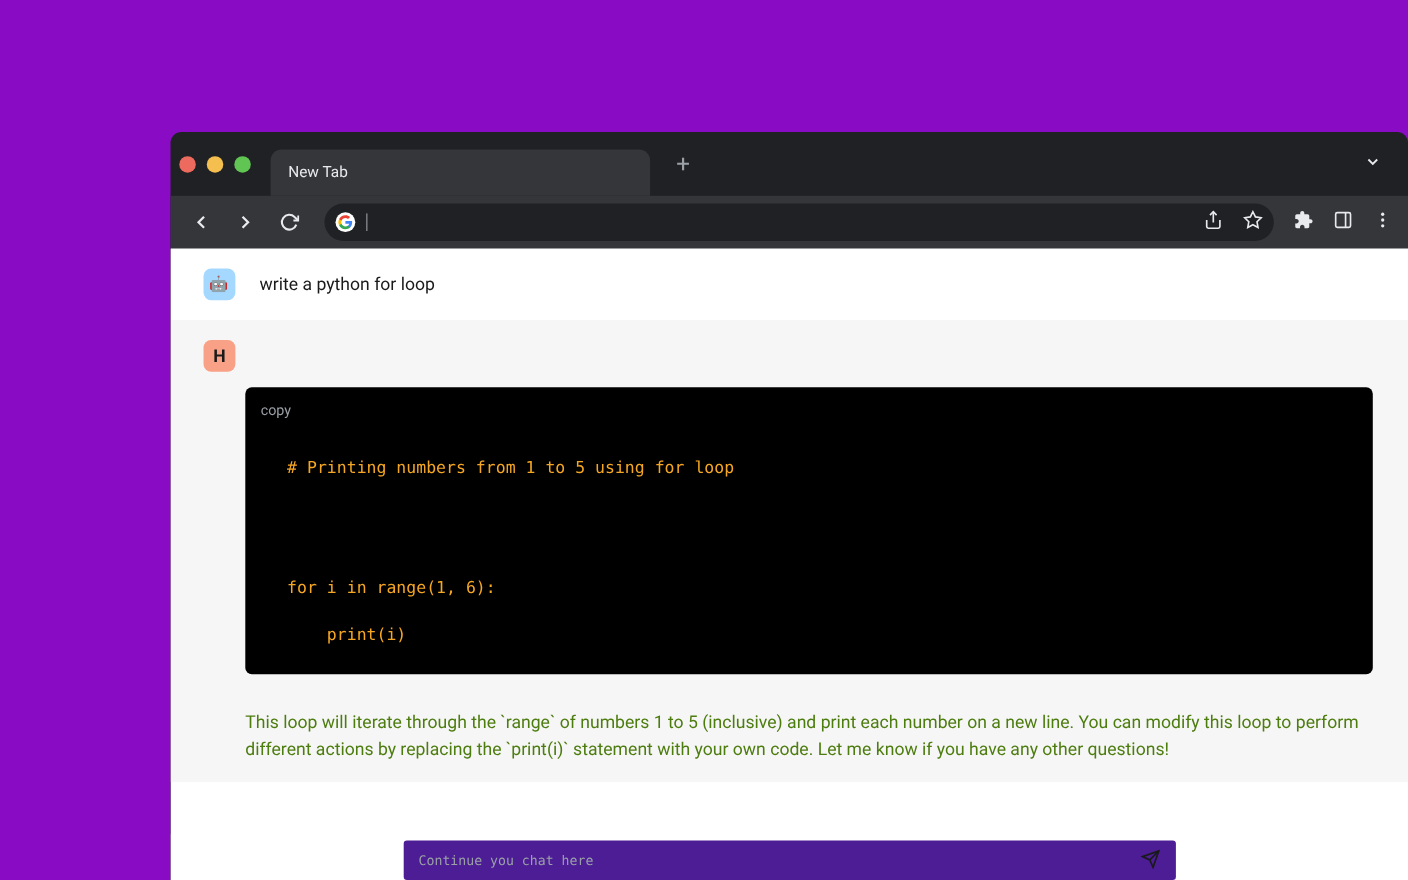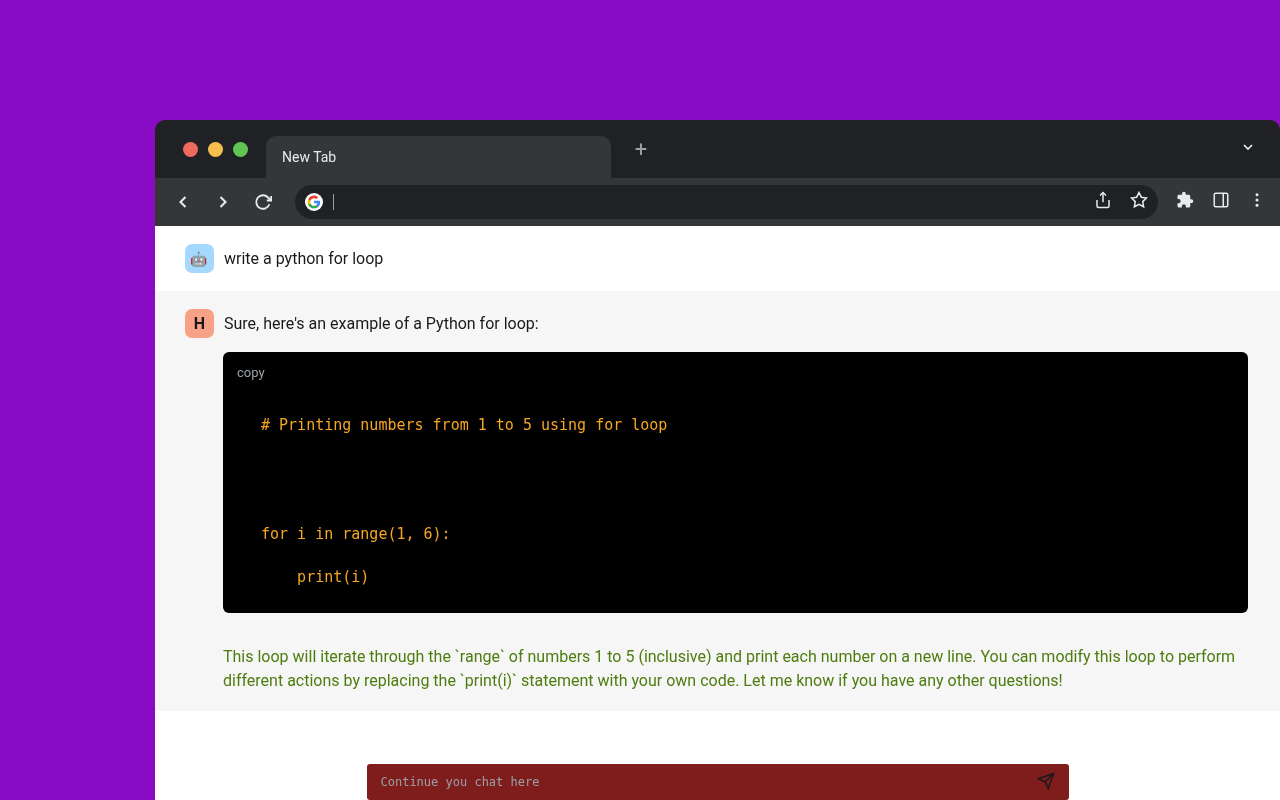--- a/index.html
+++ b/index.html
@@ -20,21 +20,21 @@
     background: #202124;
     border-radius: 10px 10px 0 0;
     display: flex;
     flex-direction: column;
     overflow: hidden;
   }
   .tabbar {
     height: 58px;
     display: flex;
     align-items: center;
-    padding-left: 28px;
+    padding-left: 8px;
     position: relative;
   }
   .traffic-lights {
     display: flex;
     gap: 10px;
     align-items: center;
   }
   .tl { width: 15px; height: 15px; border-radius: 50%; }
   .tl-red { background: #ed6a5e; }
   .tl-yellow { background: #f5bf4f; }
@@ -128,21 +128,21 @@
     color: #e8eaed;
   }
   .content {
     flex: 1;
     background: #ffffff;
     overflow: hidden;
     position: relative;
   }
   .msg-row {
     display: flex;
-    gap: 10px;
+    gap: 22px;
     padding: 18px 30px 0 30px;
     align-items: flex-start;
   }
   .user-bg { background: #ffffff; padding-bottom: 18px; }
   .assistant-bg { background: #f6f6f6; padding-bottom: 18px; }
   .avatar {
     width: 29px;
     height: 29px;
     border-radius: 7px;
     flex-shrink: 0;
@@ -194,21 +194,21 @@
     left: 0;
     right: 0;
     background: #ffffff;
     padding: 6px 0 0 0;
     display: flex;
     justify-content: center;
   }
   .input-box {
     width: 702px;
     height: 36px;
-    background: #7f1d1d;
+    background: #4c1d95;
     border-radius: 3px;
     display: flex;
     align-items: center;
     padding: 12px 14px;
     font-family: "SF Mono", Monaco, Consolas, monospace;
     font-size: 12px;
   }
   .input-placeholder {
     color: #9aa0a6;
     flex: 1;
@@ -307,21 +307,20 @@
   <div class="content">
 
     <div class="msg-row user-bg">
       <div class="avatar avatar-user"></div>
       <div class="msg-text">write a python for loop</div>
     </div>
 
     <div class="assistant-bg">
       <div class="msg-row">
         <div class="avatar avatar-assist">H</div>
-        <div class="msg-text">Sure, here's an example of a Python for loop:</div>
       </div>
 
       <div class="code-wrap">
         <span class="copy-btn">copy</span>
         <pre class="code-block"># Printing numbers from 1 to 5 using for loop
 
 
 
 
 for i in range(1, 6):

